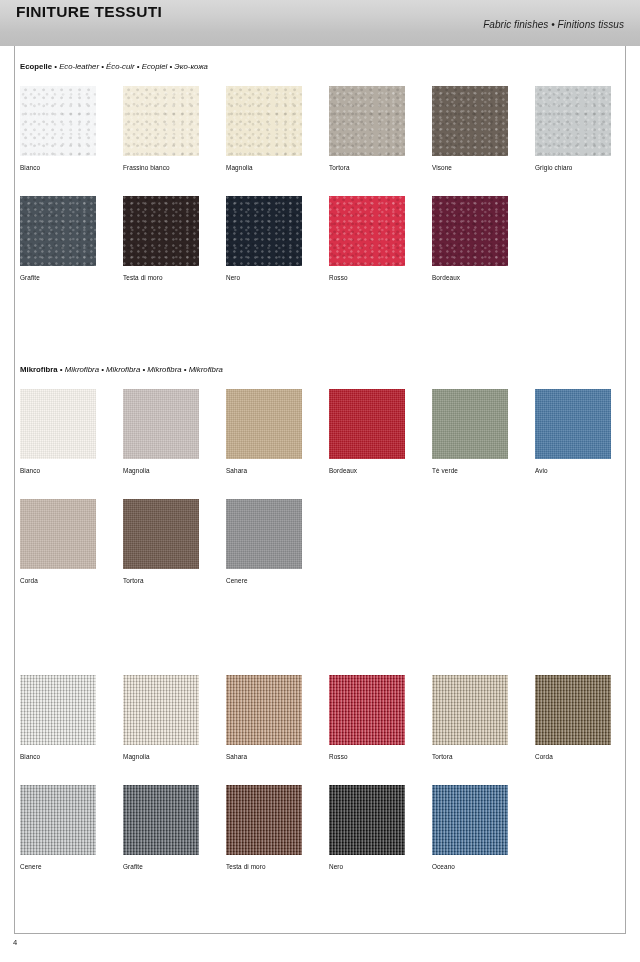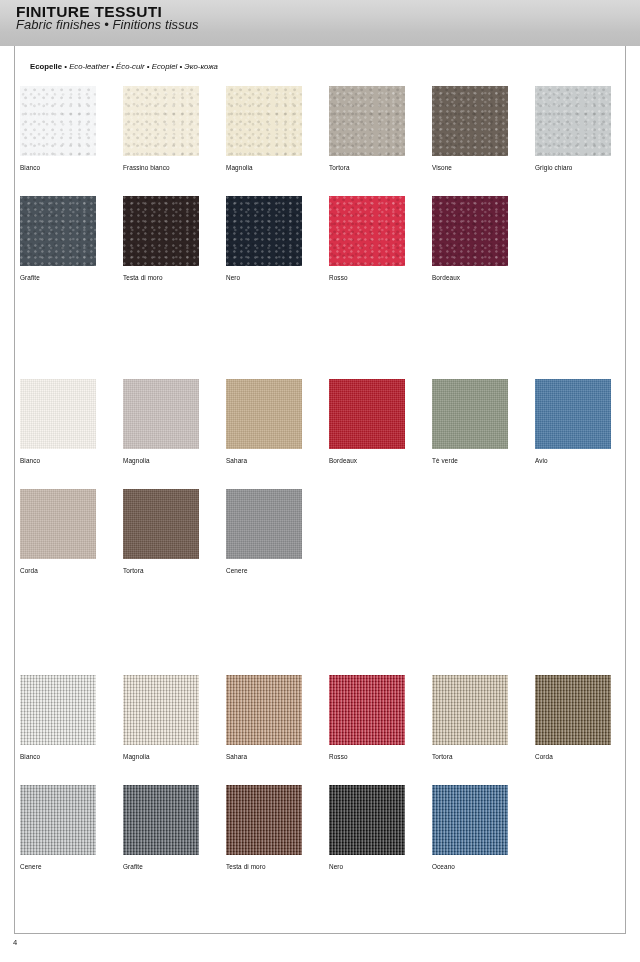--- a/index.html
+++ b/index.html
@@ -28,25 +28,26 @@
   }
   .header-title {
     font-size: 15.5px;
     font-weight: bold;
     letter-spacing: 0.3px;
     line-height: 17px;
     color: #111;
     margin-top: 1px;
   }
   .header-sub {
-    font-size: 13px;
+    font-size: 10px;
     font-style: italic;
     line-height: 9.6px;
     color: #1c1c1c;
     letter-spacing: 0.05px;
+    text-align: right;
   }
 
   
   .page-frame {
     position: absolute;
     left: 14px;
     top: 28px;
     width: 612px;
     height: 906px;
     border: 1px solid #a9a9a9;
@@ -64,21 +65,20 @@
     z-index: 3;
   }
 
   
   .section { position: absolute; left: 20px; width: 600px; }
   .section-title {
     font-size: 7.8px;
     line-height: 10px;
     color: #111;
     white-space: nowrap;
-    margin-left: 10px;
   }
   .section-title b { font-weight: bold; }
   .section-title i { font-style: italic; font-weight: normal; }
 
   .swatch-row {
     position: relative;
     width: 600px;
     height: 96px;
   }
   .swatch-cell {
@@ -195,20 +195,21 @@
           <div class="swatch tex-leather" style="background-color: rgb(216, 48, 74);"></div>
           <div class="swatch-label">Rosso</div>
         </div>
         <div class="swatch-cell" style="left: 412px;">
           <div class="swatch tex-leather" style="background-color: rgb(101, 31, 56);"></div>
           <div class="swatch-label">Bordeaux</div>
         </div>
       </div>
     </div>
     <div class="section" style="top: 365px;">
+      <div class="section-title"><b>Mikrofibra</b><i> • Mikrofibra • Mikrofibra • Mikrofibra • Mikrofibra</i></div>
       <div class="swatch-row" style="margin-top: 14px;">
         <div class="swatch-cell" style="left: 0px;">
           <div class="swatch tex-micro" style="background-color: rgb(246, 242, 236);"></div>
           <div class="swatch-label">Bianco</div>
         </div>
         <div class="swatch-cell" style="left: 103px;">
           <div class="swatch tex-micro" style="background-color: rgb(201, 193, 189);"></div>
           <div class="swatch-label">Magnolia</div>
         </div>
         <div class="swatch-cell" style="left: 206px;">

